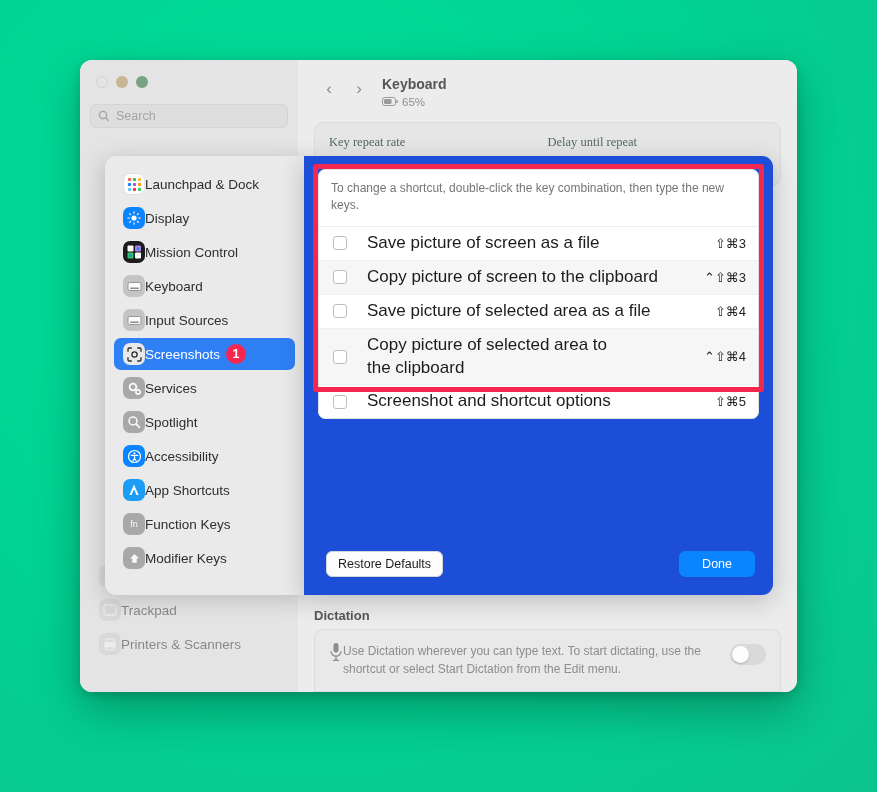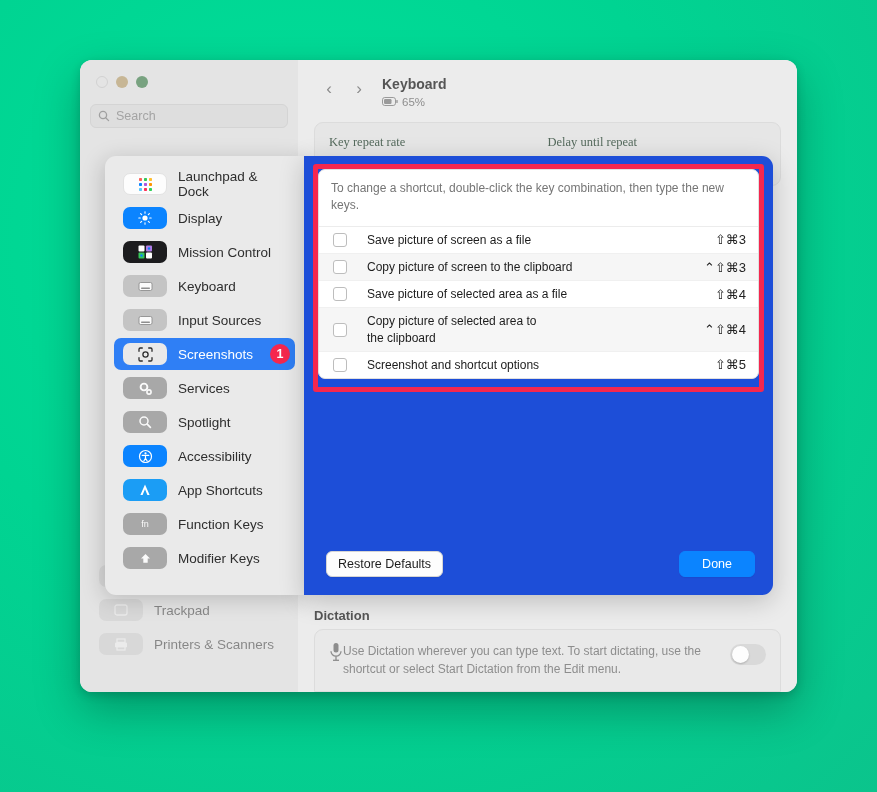--- a/index.html
+++ b/index.html
@@ -46,27 +46,27 @@
     border: 1px solid #d4d4d4;
     border-radius: 6px;
     display: flex; align-items: center;
     gap: 6px; padding: 0 7px;
     margin-bottom: 14px;
   }
   .search .ph { font-size: 12.5px; color: #a4a4a4; }
 
   .nav { display: flex; flex-direction: column; gap: 2px; }
   .nav-item {
-    display: flex; align-items: center; gap: 11px;
+    display: flex; align-items: center; 
     height: 32px; padding: 0 9px;
     border-radius: 7px;
     font-size: 13.5px; color: #3b3b3b;
     position: relative;
   }
-  .nav-item .ico { width: 44px; height: 22px; border-radius: 7px; flex: none;
+  .nav-item .ico { width: 22px; height: 22px; border-radius: 7px; flex: none;
                    display: flex; align-items: center; justify-content: center; }
   .nav-item.dim { opacity: .55; }
 
   
   .content {
     flex: 1; height: 100%;
     background: #ececec;
     padding: 14px 16px 0 16px;
     position: relative;
     filter: saturate(.2);
@@ -164,21 +164,21 @@
     min-height: 24px;
     border-bottom: 1px solid #f0f0f0;
   }
   .srow:last-child { border-bottom: none; }
   .srow.alt { background: #f6f6f6; }
   .cb {
     width: 14px; height: 14px; flex: none;
     border: 1px solid #bdbdbd; border-radius: 3px;
     background: #fff; margin-right: 20px;
   }
-  .slabel { flex: 1; font-size: 12px; color: #1c1c1c; line-height: 1.35; padding: 5px 0; }
+  .slabel { flex: 1; font-size: 17px; color: #1c1c1c; line-height: 1.35; padding: 5px 0; }
   .skeys { font-size: 13px; color: #222; white-space: nowrap; padding-left: 10px; }
 
   .sheet-footer {
     height: 62px; flex: none;
     display: flex; align-items: center; justify-content: space-between;
     padding: 0 18px 0 22px;
   }
   .btn {
     font-size: 12.5px; border-radius: 6px;
     padding: 5px 11px; border: 1px solid #d5d5d5;

